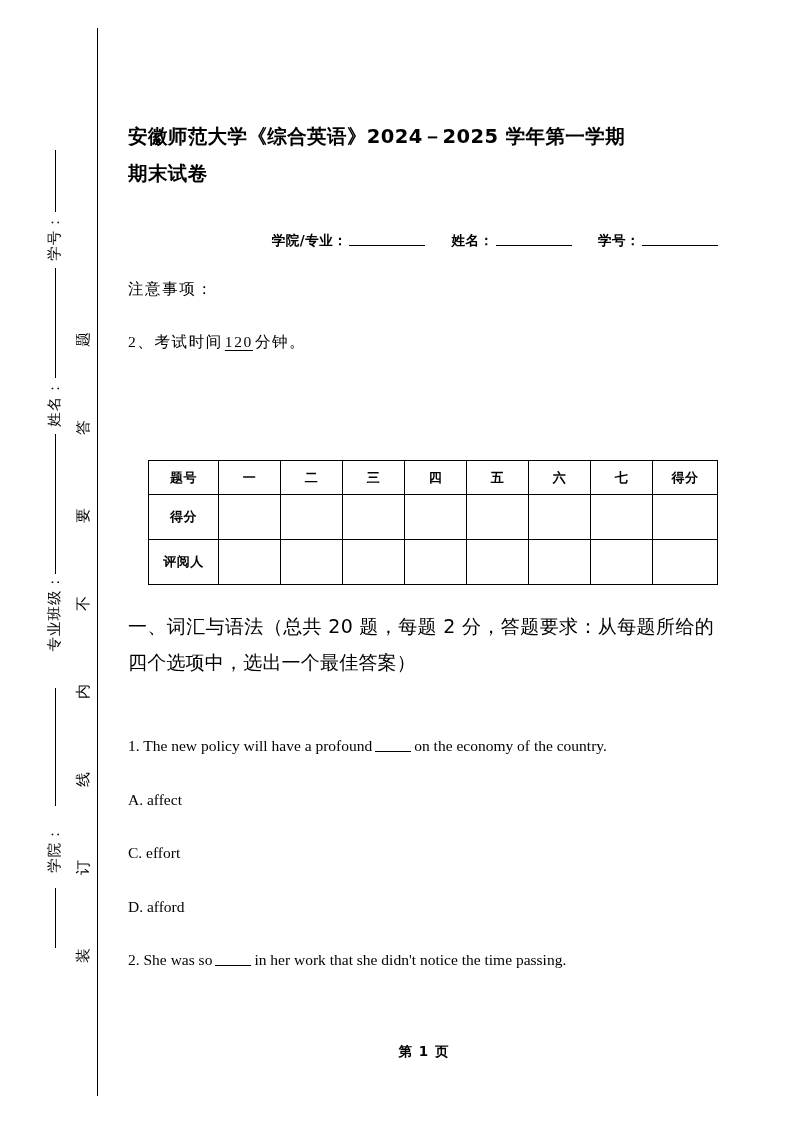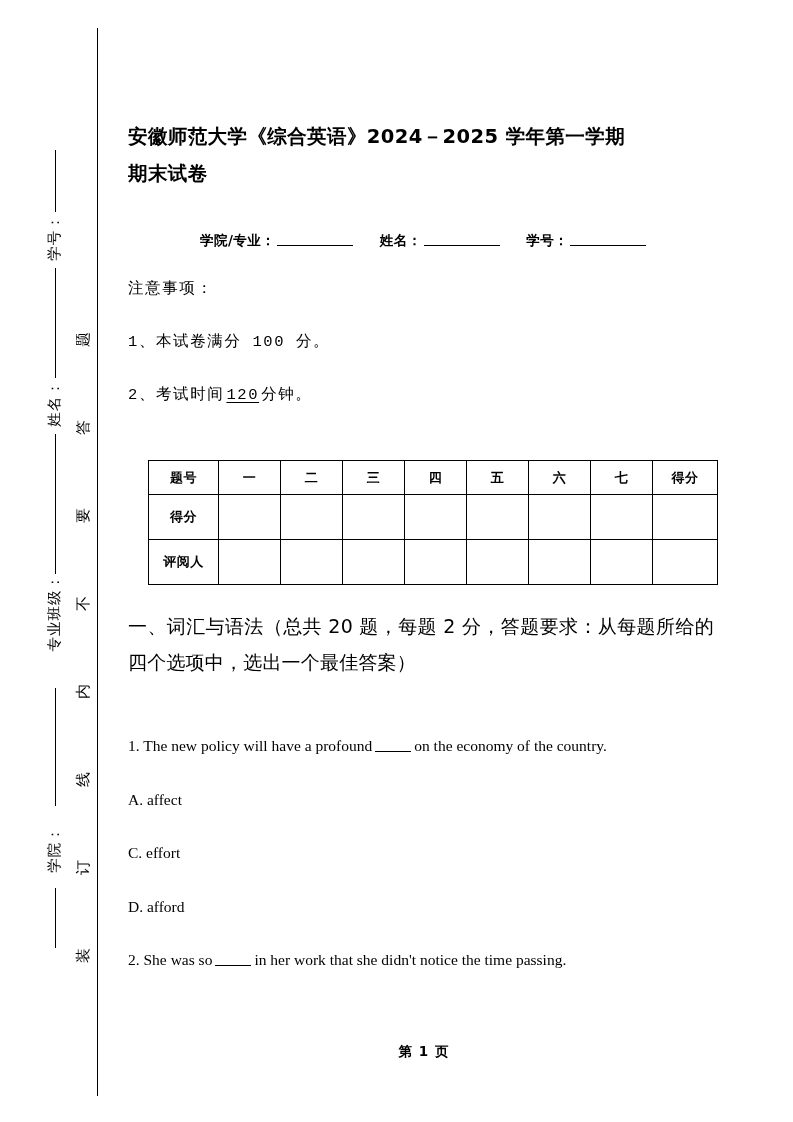--- a/index.html
+++ b/index.html
@@ -103,21 +103,21 @@
     line-height: 37px;
     letter-spacing: 0.4px;
   }
 
   
   #student-info {
     position: absolute;
     left: 0;
     top: 232px;
     width: 592px;
-    text-align: center;
+    text-align: right;
     font-family: "DejaVu Sans", "Liberation Sans", sans-serif;
     font-weight: bold;
     font-size: 13.5px;
     letter-spacing: 0.5px;
     white-space: nowrap;
   }
   #student-info .blank {
     display: inline-block;
     border-bottom: 1.2px solid #000;
     width: 76px;
@@ -127,21 +127,21 @@
   }
 
   
   #notice-block {
     position: absolute;
     left: 0;
     top: 278px;
     width: 592px;
   }
   .notice-line {
-    font-family: Liberation Mono, monospace;
+    font-family: Liberation Serif, serif;
     font-size: 15.5px;
     letter-spacing: 1.6px;
     height: 53px;
     line-height: 22px;
     white-space: nowrap;
   }
   .notice-line .u {
     text-decoration: underline;
     text-underline-offset: 3px;
     padding: 0 2px;
@@ -262,21 +262,20 @@
   <div id="student-info">
     <span>学院/专业：</span><span class="blank"></span>
     <span style="display:inline-block;width:14px"></span>
     <span>姓名：</span><span class="blank"></span>
     <span style="display:inline-block;width:14px"></span>
     <span>学号：</span><span class="blank"></span>
   </div>
 
   <div id="notice-block">
     <div class="notice-line">注意事项：</div>
-    <div class="notice-line">1、本试卷满分 100 分。</div>
     <div class="notice-line"><span>2、考试时间</span><span class="u">120</span><span>分钟。</span></div>
   </div>
 
   <table id="score-table">
     <tbody>
         <tr class="r-head">
       <td class="col-head">题号</td>
       <td class="col-n">一</td>
       <td class="col-n">二</td>
       <td class="col-n">三</td>

